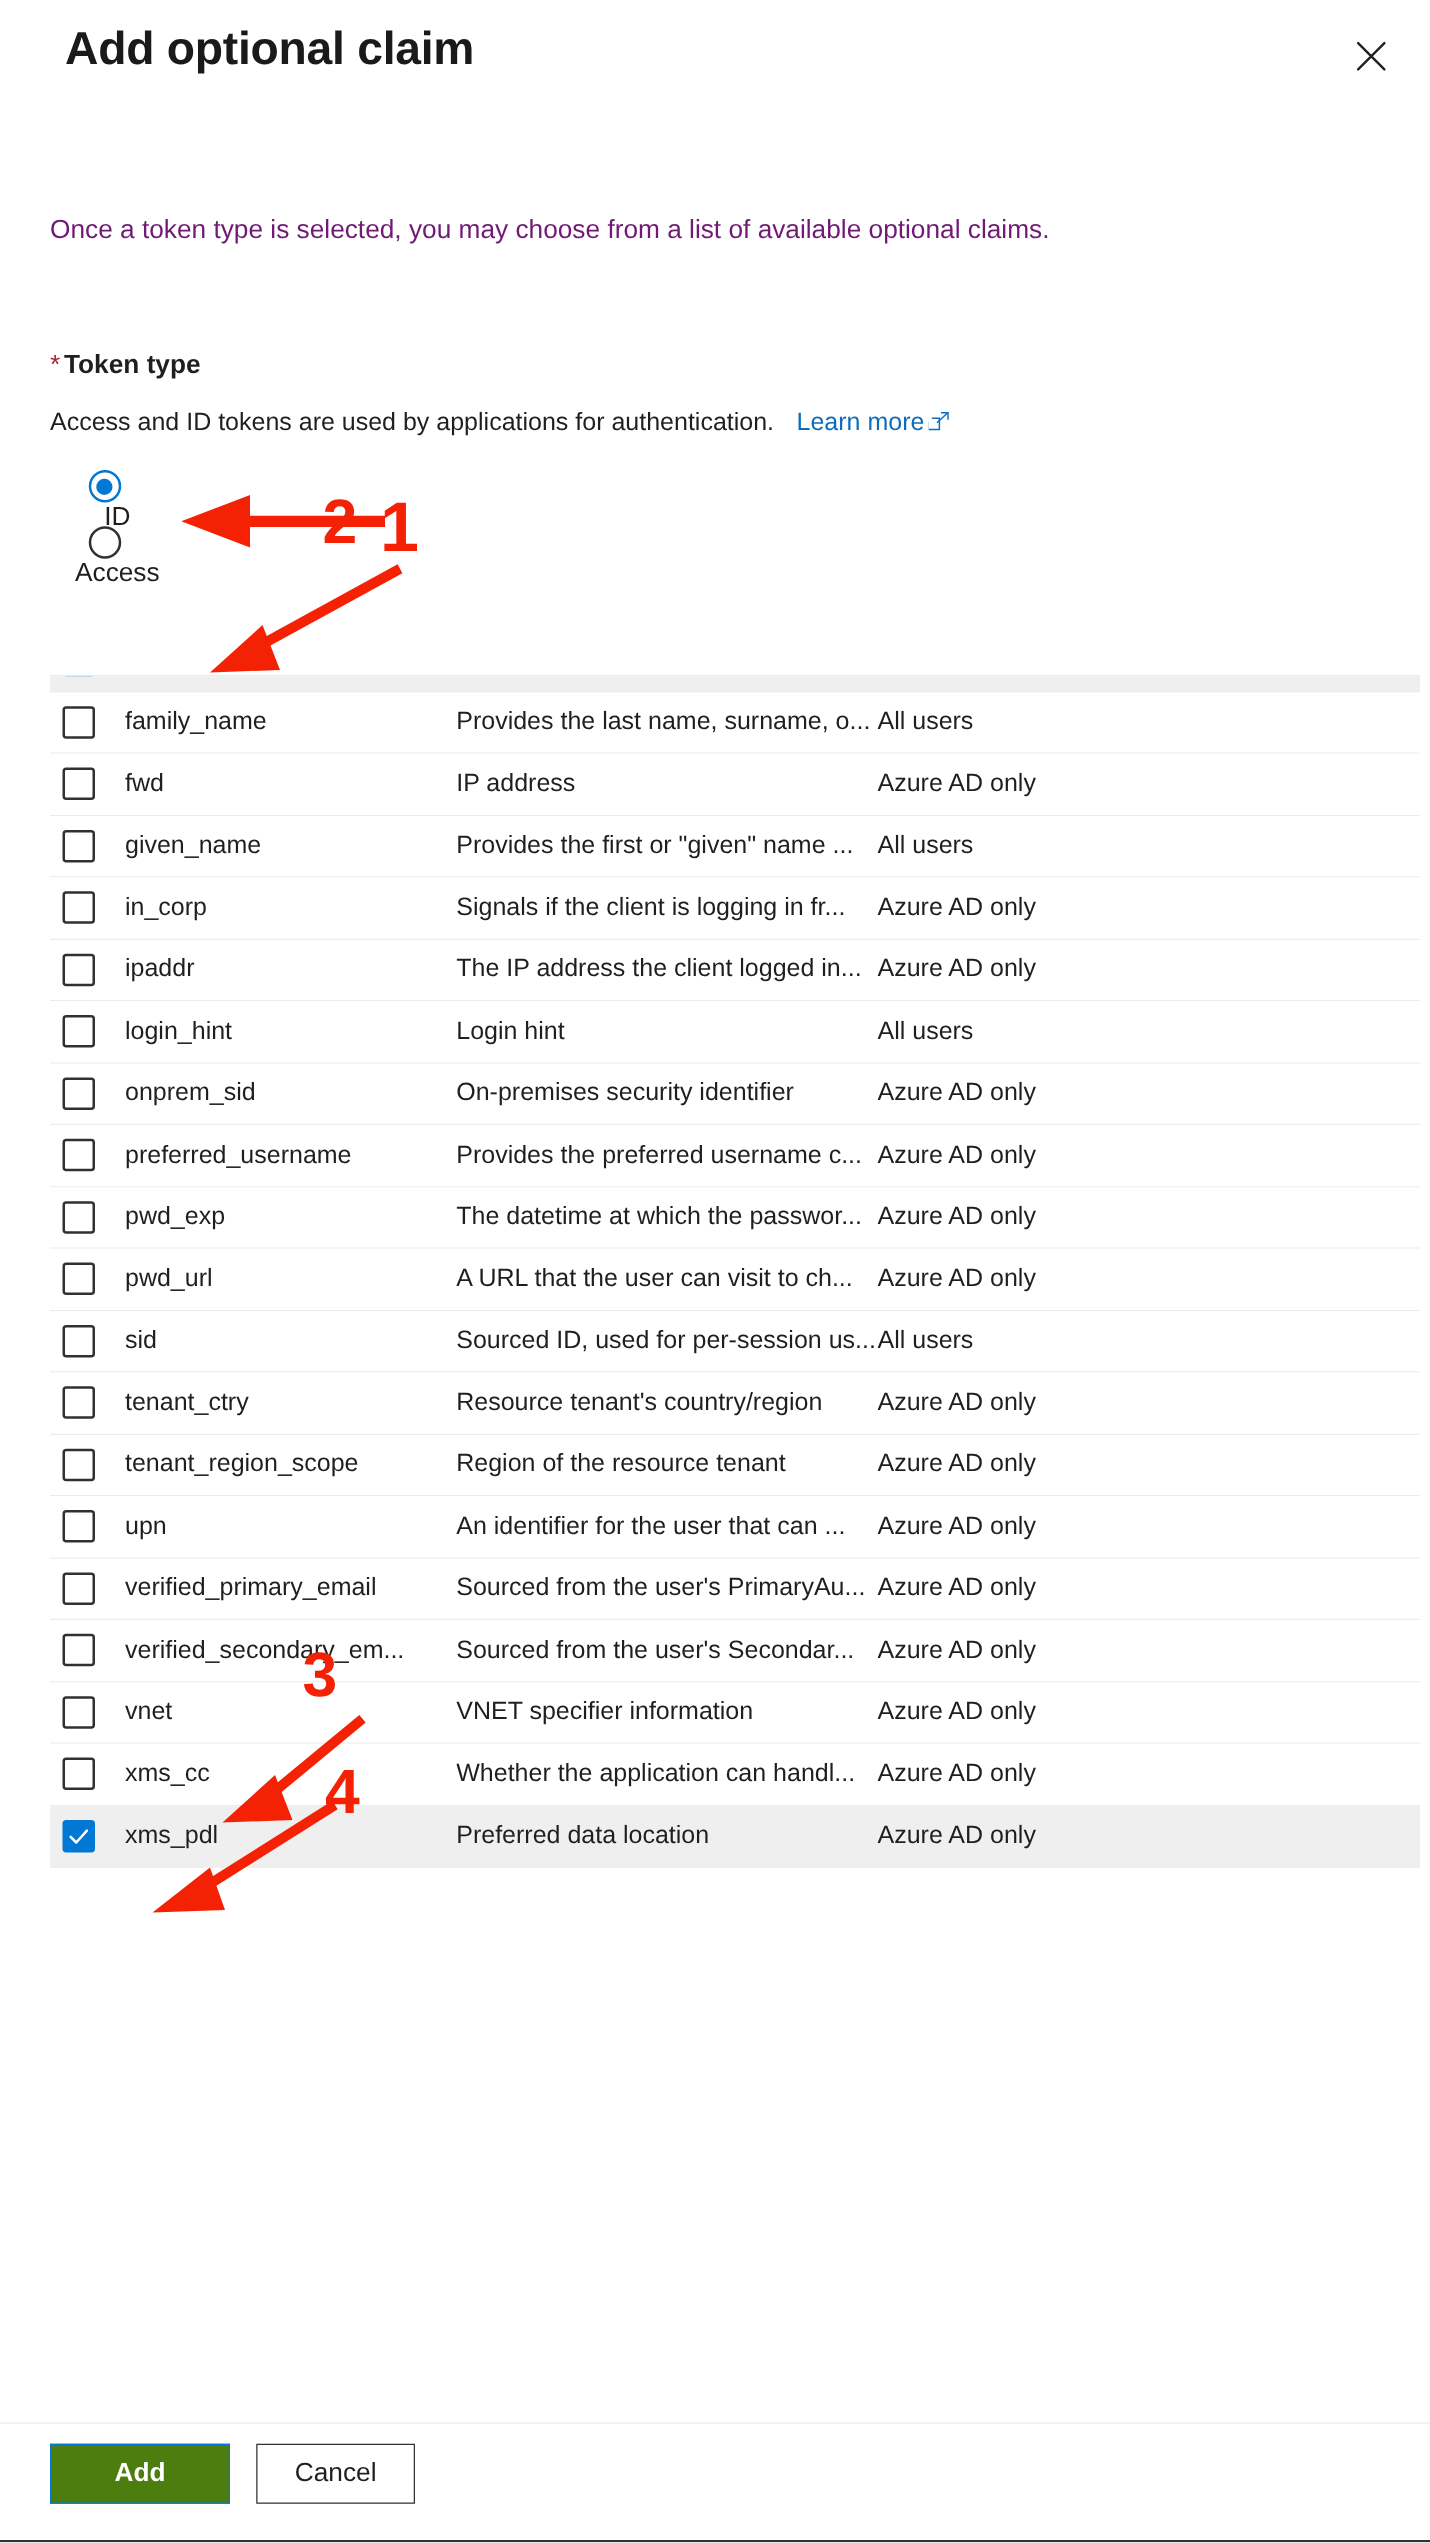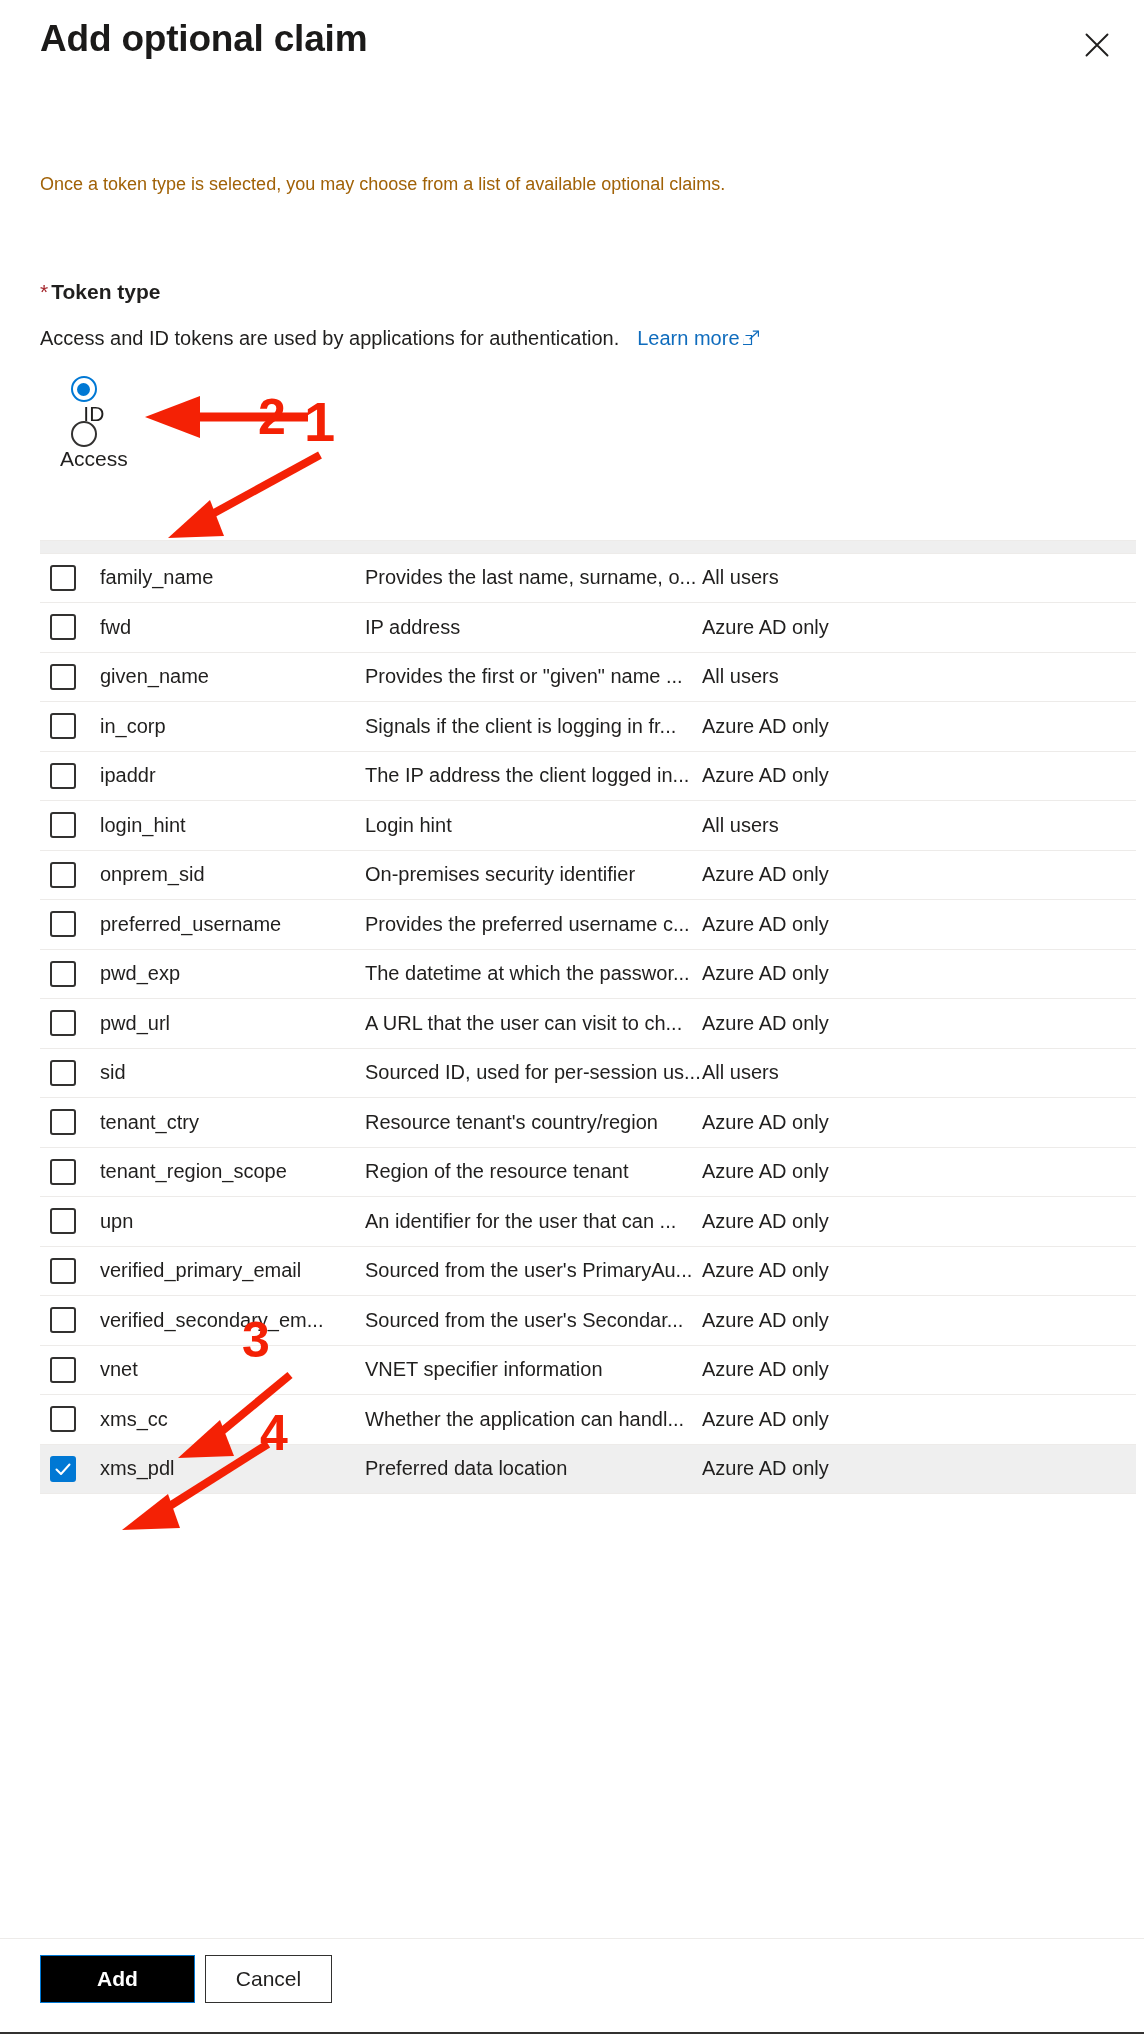--- a/index.html
+++ b/index.html
@@ -19,21 +19,21 @@
 
   
   .panel-header {
     position: absolute;
     left: 0; top: 0;
     width: 1144px;
     height: 92px;
   }
   .panel-title {
     position: absolute;
-    left: 40px; top: 18px;
+    left: 52px; top: 18px;
     font-size: 37px;
     font-weight: bold;
     letter-spacing: -0.2px;
     color: #1b1a19;
     white-space: nowrap;
   }
   .close-btn {
     position: absolute;
     right: 24px; top: 22px;
     width: 46px; height: 46px;
@@ -41,23 +41,23 @@
     background: transparent;
     border: none;
     cursor: pointer;
   }
   .close-btn svg { display: block; }
 
   
   .intro {
     position: absolute;
     left: 40px; top: 170px;
-    font-size: 18px;
+    font-size: 21px;
     line-height: 28px;
-    color: #a16207;
+    color: #701a75;
     white-space: nowrap;
     text-align: center;
   }
 
   
   .field-label {
     position: absolute;
     left: 40px; top: 280px;
     font-size: 21px;
     font-weight: bold;
@@ -229,22 +229,22 @@
   .btn {
     position: absolute;
     height: 48px;
     font-size: 21px;
     font-family: "Liberation Sans", sans-serif;
     cursor: pointer;
     display: flex; align-items: center; justify-content: center;
   }
   .btn-primary {
     left: 40px; top: 16px;
-    width: 155px;
-    background: #000000;
+    width: 144px;
+    background: #4d7c0f;
     color: #ffffff;
     border: 1px solid #0078d4;
     font-weight: bold;
   }
   .btn-secondary {
     left: 205px; top: 16px;
     width: 127px;
     background: #ffffff;
     color: #201f1e;
     border: 1px solid #323130;

